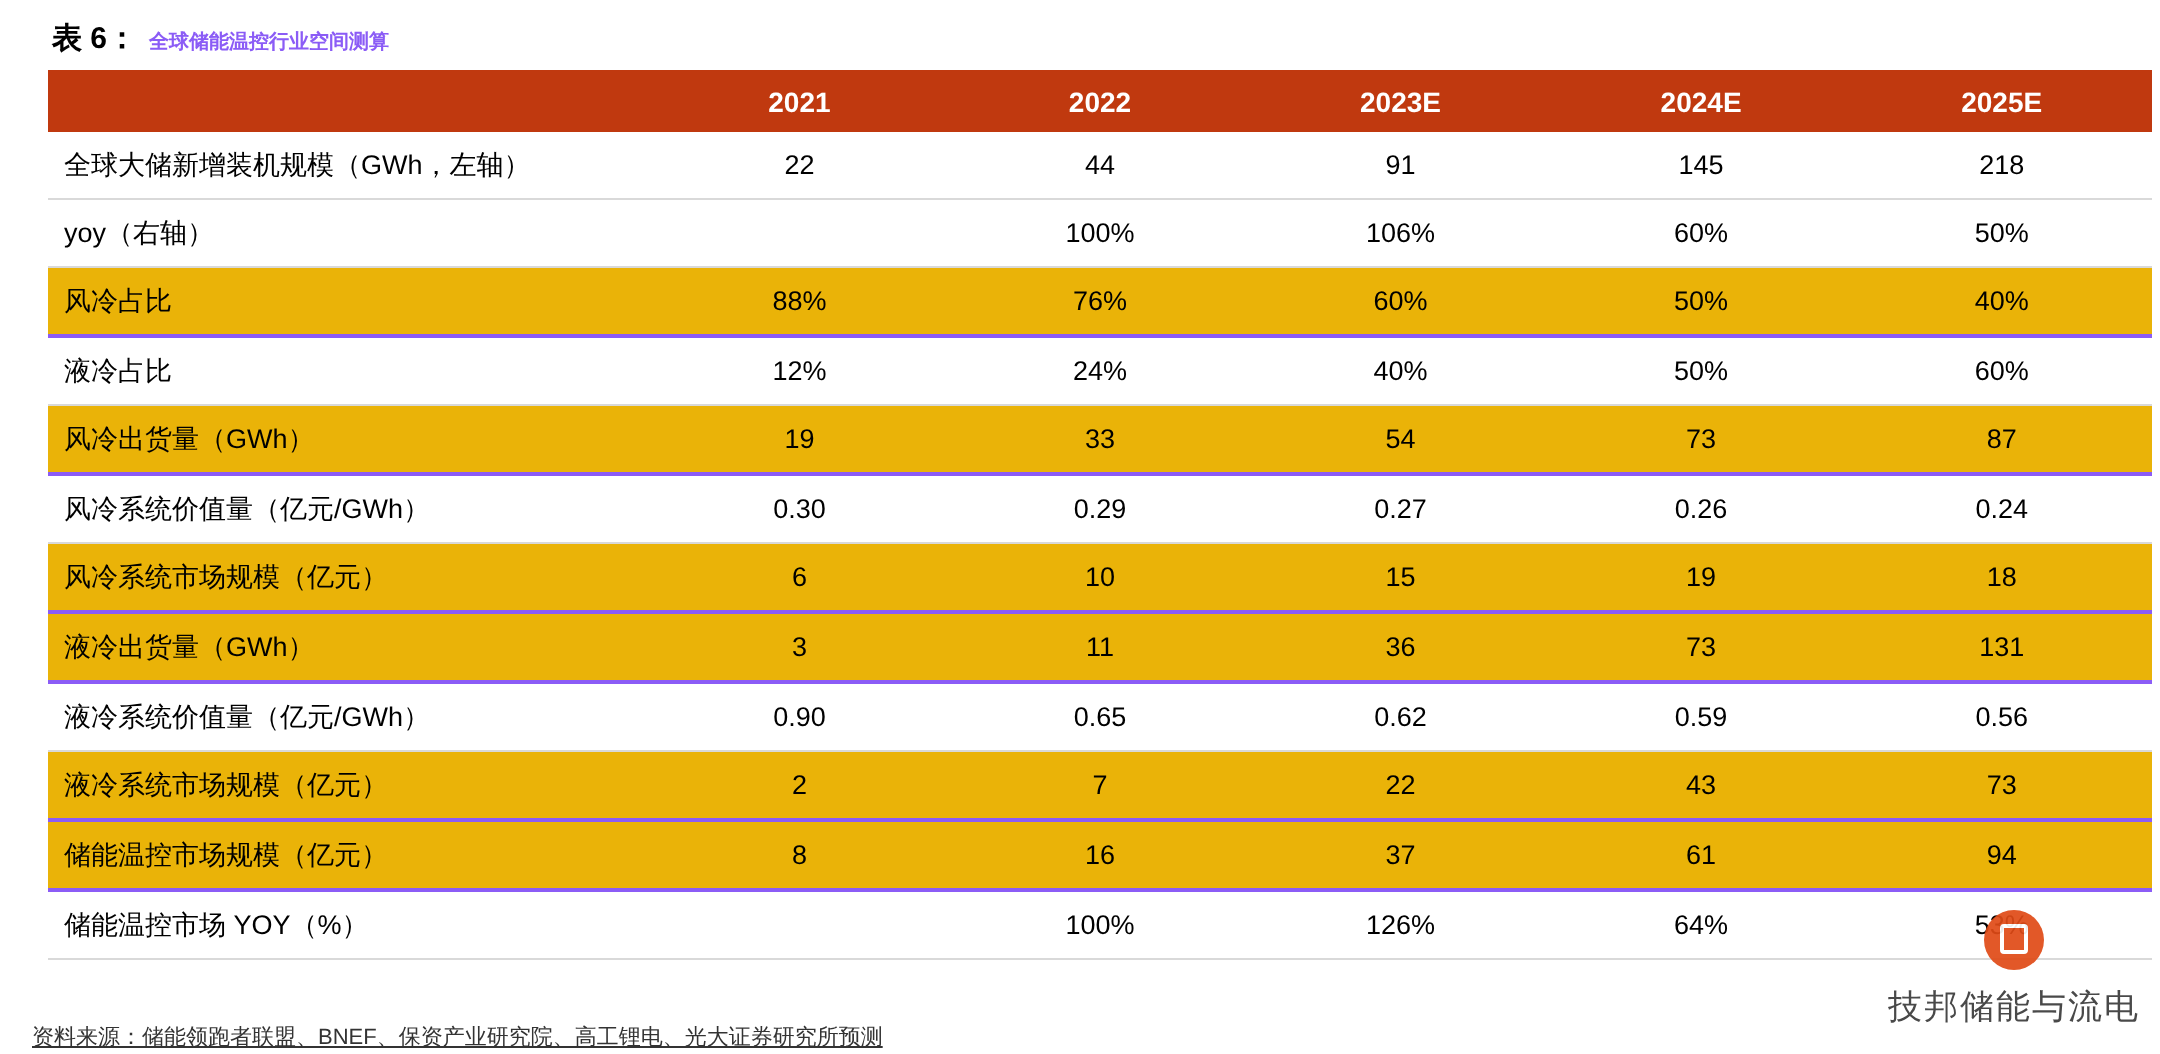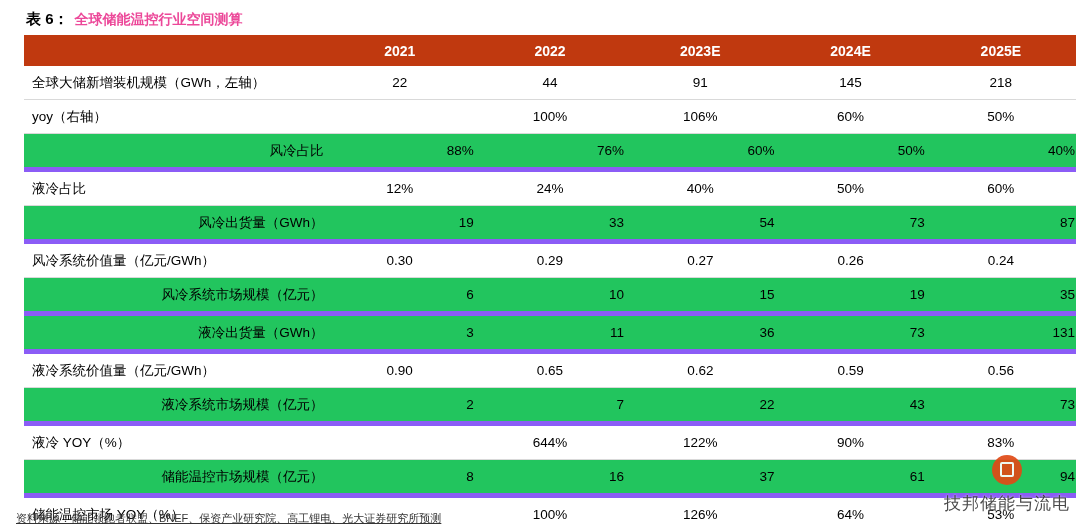--- a/index.html
+++ b/index.html
@@ -27,23 +27,23 @@
     gap: 6px;
     padding: 2px 0 6px 2px;
   }
   .title-label {
     font-size: 15px;
     font-weight: bold;
     color: #000;
     letter-spacing: 0px;
   }
   .title-text {
-    font-size: 14px;
+    font-size: 10px;
     font-weight: bold;
-    color: #ec4899;
+    color: #8b5cf6;
   }
   table.data {
     width: 1052px;
     border-collapse: collapse;
     table-layout: fixed;
     font-size: 13px;
   }
   table.data col.c0 { width: 300px; }
   table.data col.c1,
   table.data col.c2,
@@ -65,23 +65,22 @@
     background: #c0390f;
   }
   table.data tbody td {
     height: 31px;
     vertical-align: middle;
     border-bottom: 1px solid #d9d9d9;
     color: #000;
     font-size: 13.5px;
   }
   table.data tbody tr.shaded td {
-    background: #22c55e;
-    border-bottom: 5px solid #8b5cf6;
-    text-align: right;
+    background: #eab308;
+    border-bottom: 2px solid #8b5cf6;
   }
   table.data tbody td.label {
     text-align: left;
     padding-left: 8px;
     white-space: nowrap;
     margin-left: 14px;
   }
   table.data tbody td.val {
     text-align: center;
   }
@@ -212,21 +211,21 @@
         <td class="val">0.27</td>
         <td class="val">0.26</td>
         <td class="val">0.24</td>
       </tr>
       <tr class="shaded">
         <td class="label">风冷系统市场规模（亿元）</td>
         <td class="val">6</td>
         <td class="val">10</td>
         <td class="val">15</td>
         <td class="val">19</td>
-        <td class="val">35</td>
+        <td class="val">18</td>
       </tr>
       <tr class="shaded">
         <td class="label">液冷出货量（GWh）</td>
         <td class="val">3</td>
         <td class="val">11</td>
         <td class="val">36</td>
         <td class="val">73</td>
         <td class="val">131</td>
       </tr>
       <tr>
@@ -238,28 +237,20 @@
         <td class="val">0.56</td>
       </tr>
       <tr class="shaded">
         <td class="label">液冷系统市场规模（亿元）</td>
         <td class="val">2</td>
         <td class="val">7</td>
         <td class="val">22</td>
         <td class="val">43</td>
         <td class="val">73</td>
       </tr>
-      <tr>
-        <td class="label">液冷 YOY（%）</td>
-        <td class="val"></td>
-        <td class="val">644%</td>
-        <td class="val">122%</td>
-        <td class="val">90%</td>
-        <td class="val">83%</td>
-      </tr>
       <tr class="shaded">
         <td class="label">储能温控市场规模（亿元）</td>
         <td class="val">8</td>
         <td class="val">16</td>
         <td class="val">37</td>
         <td class="val">61</td>
         <td class="val">94</td>
       </tr>
       <tr>
         <td class="label">储能温控市场 YOY（%）</td>

